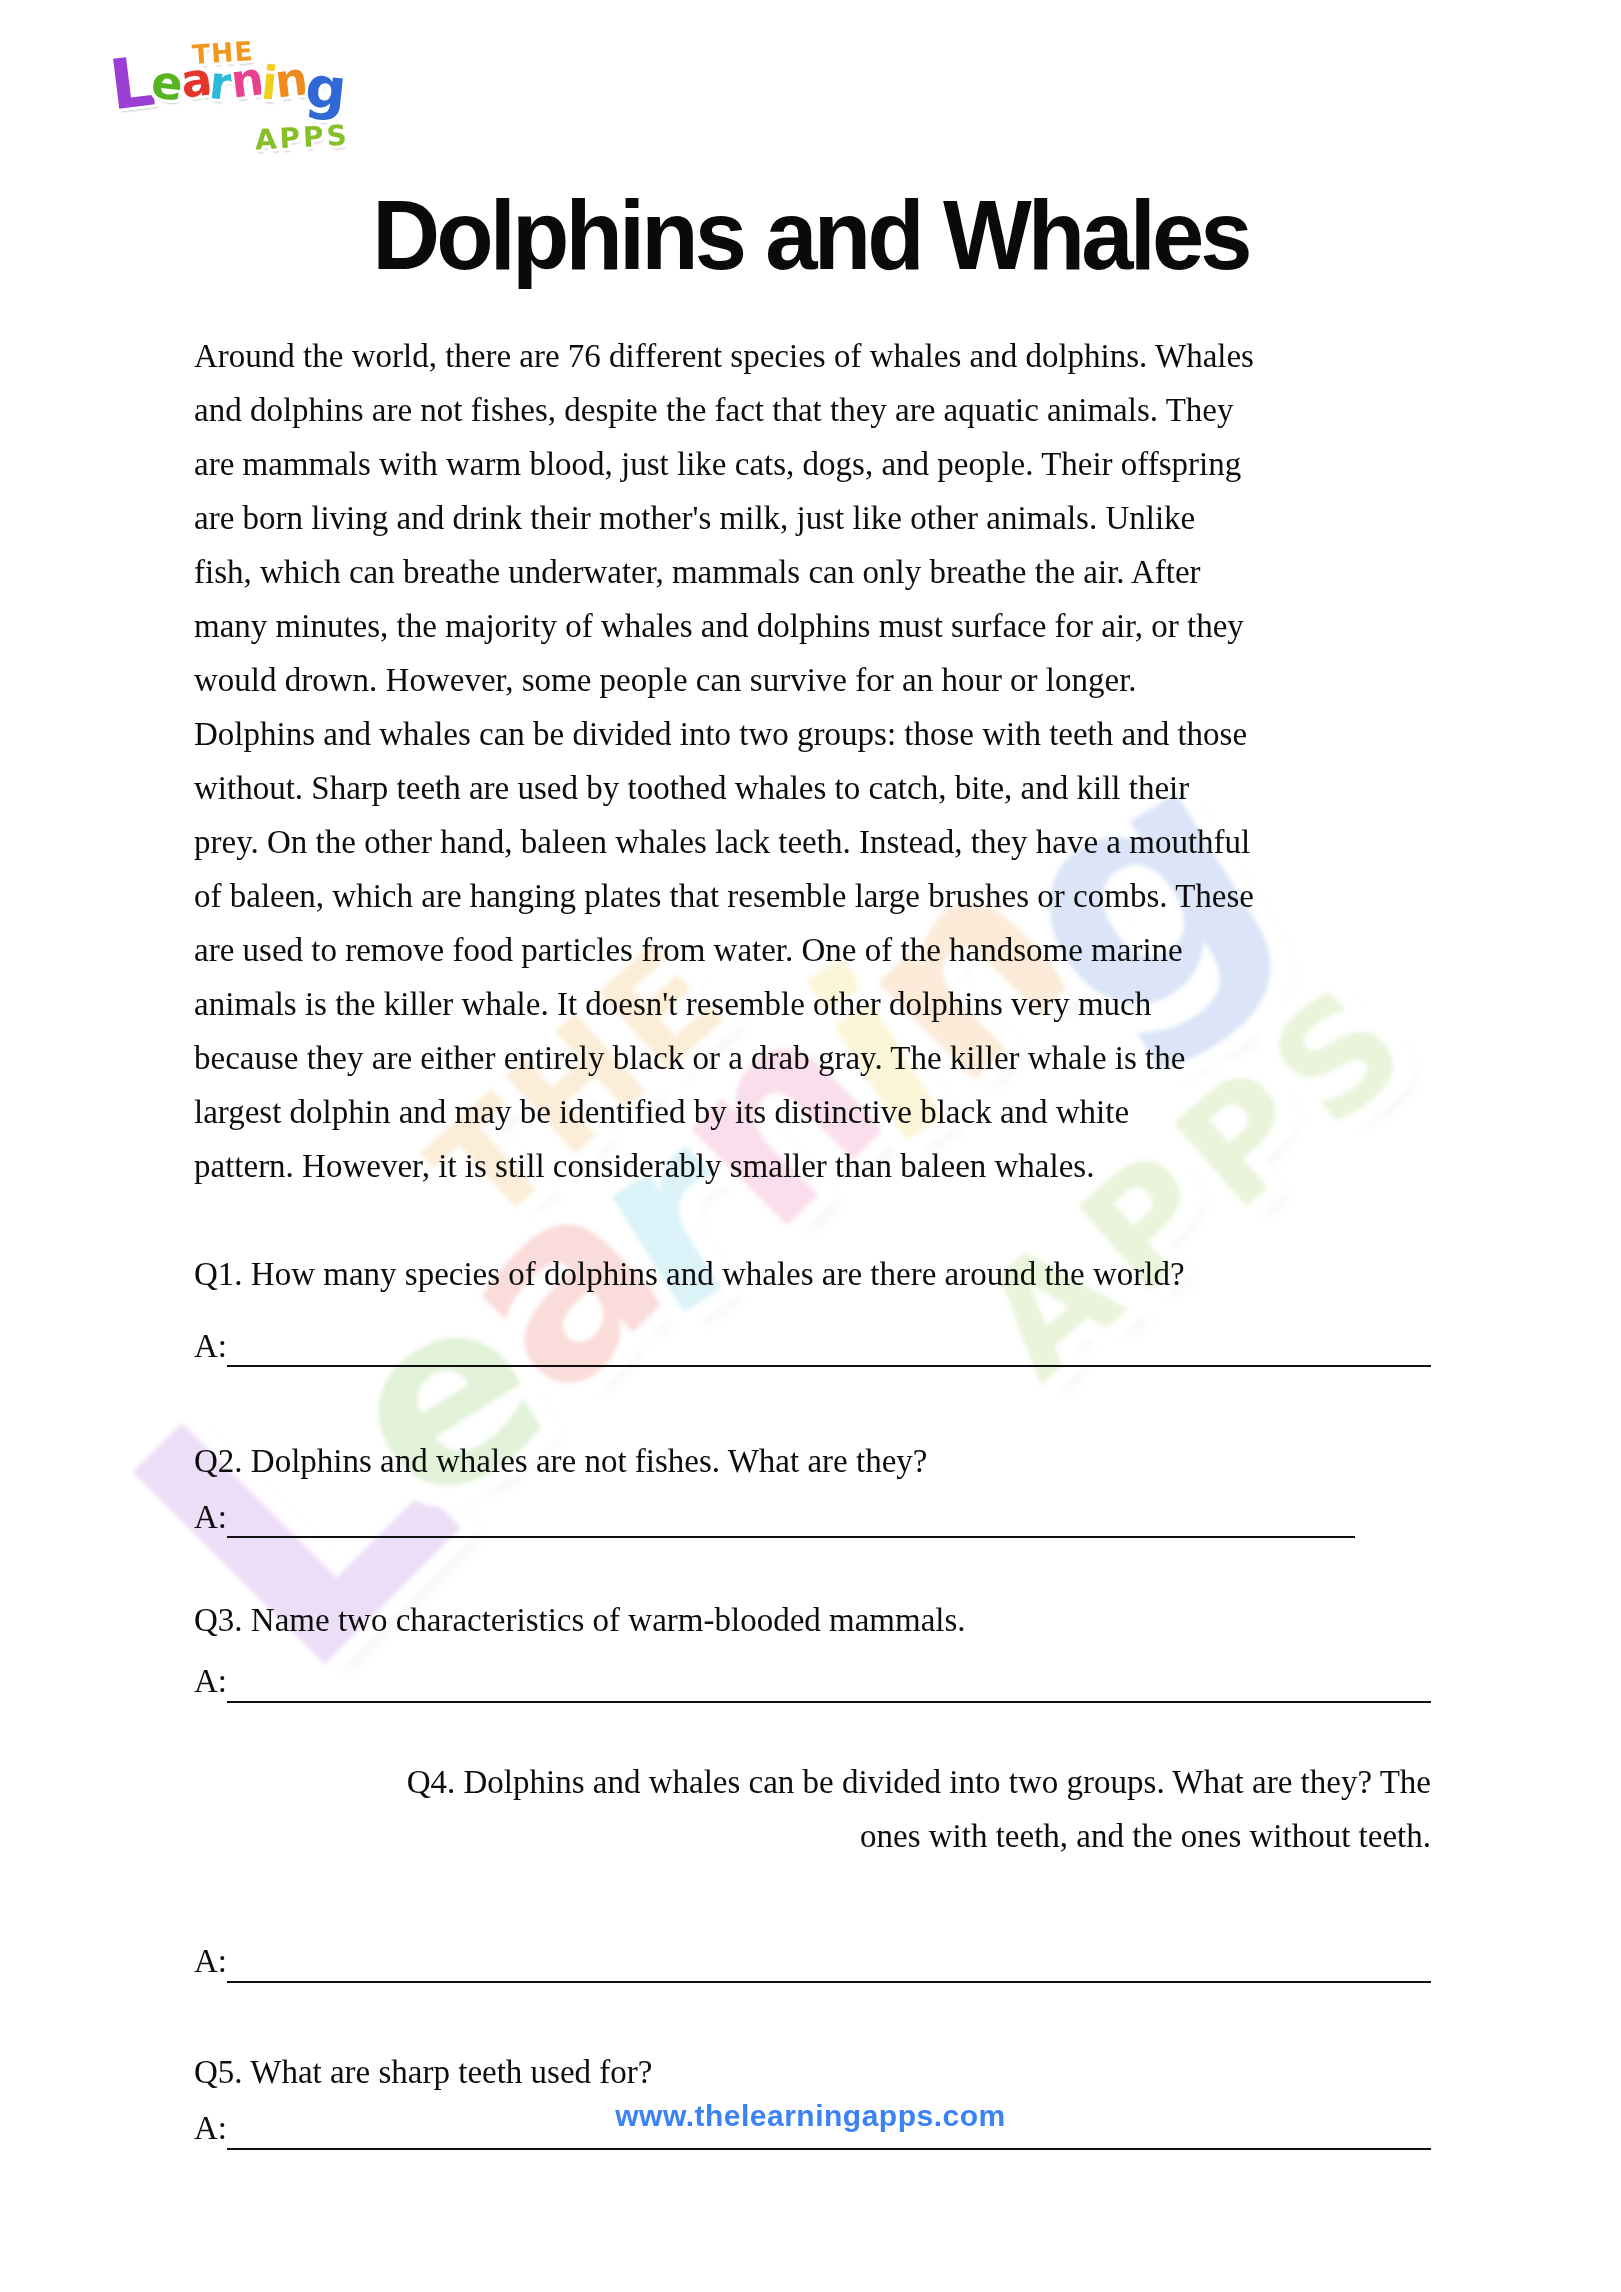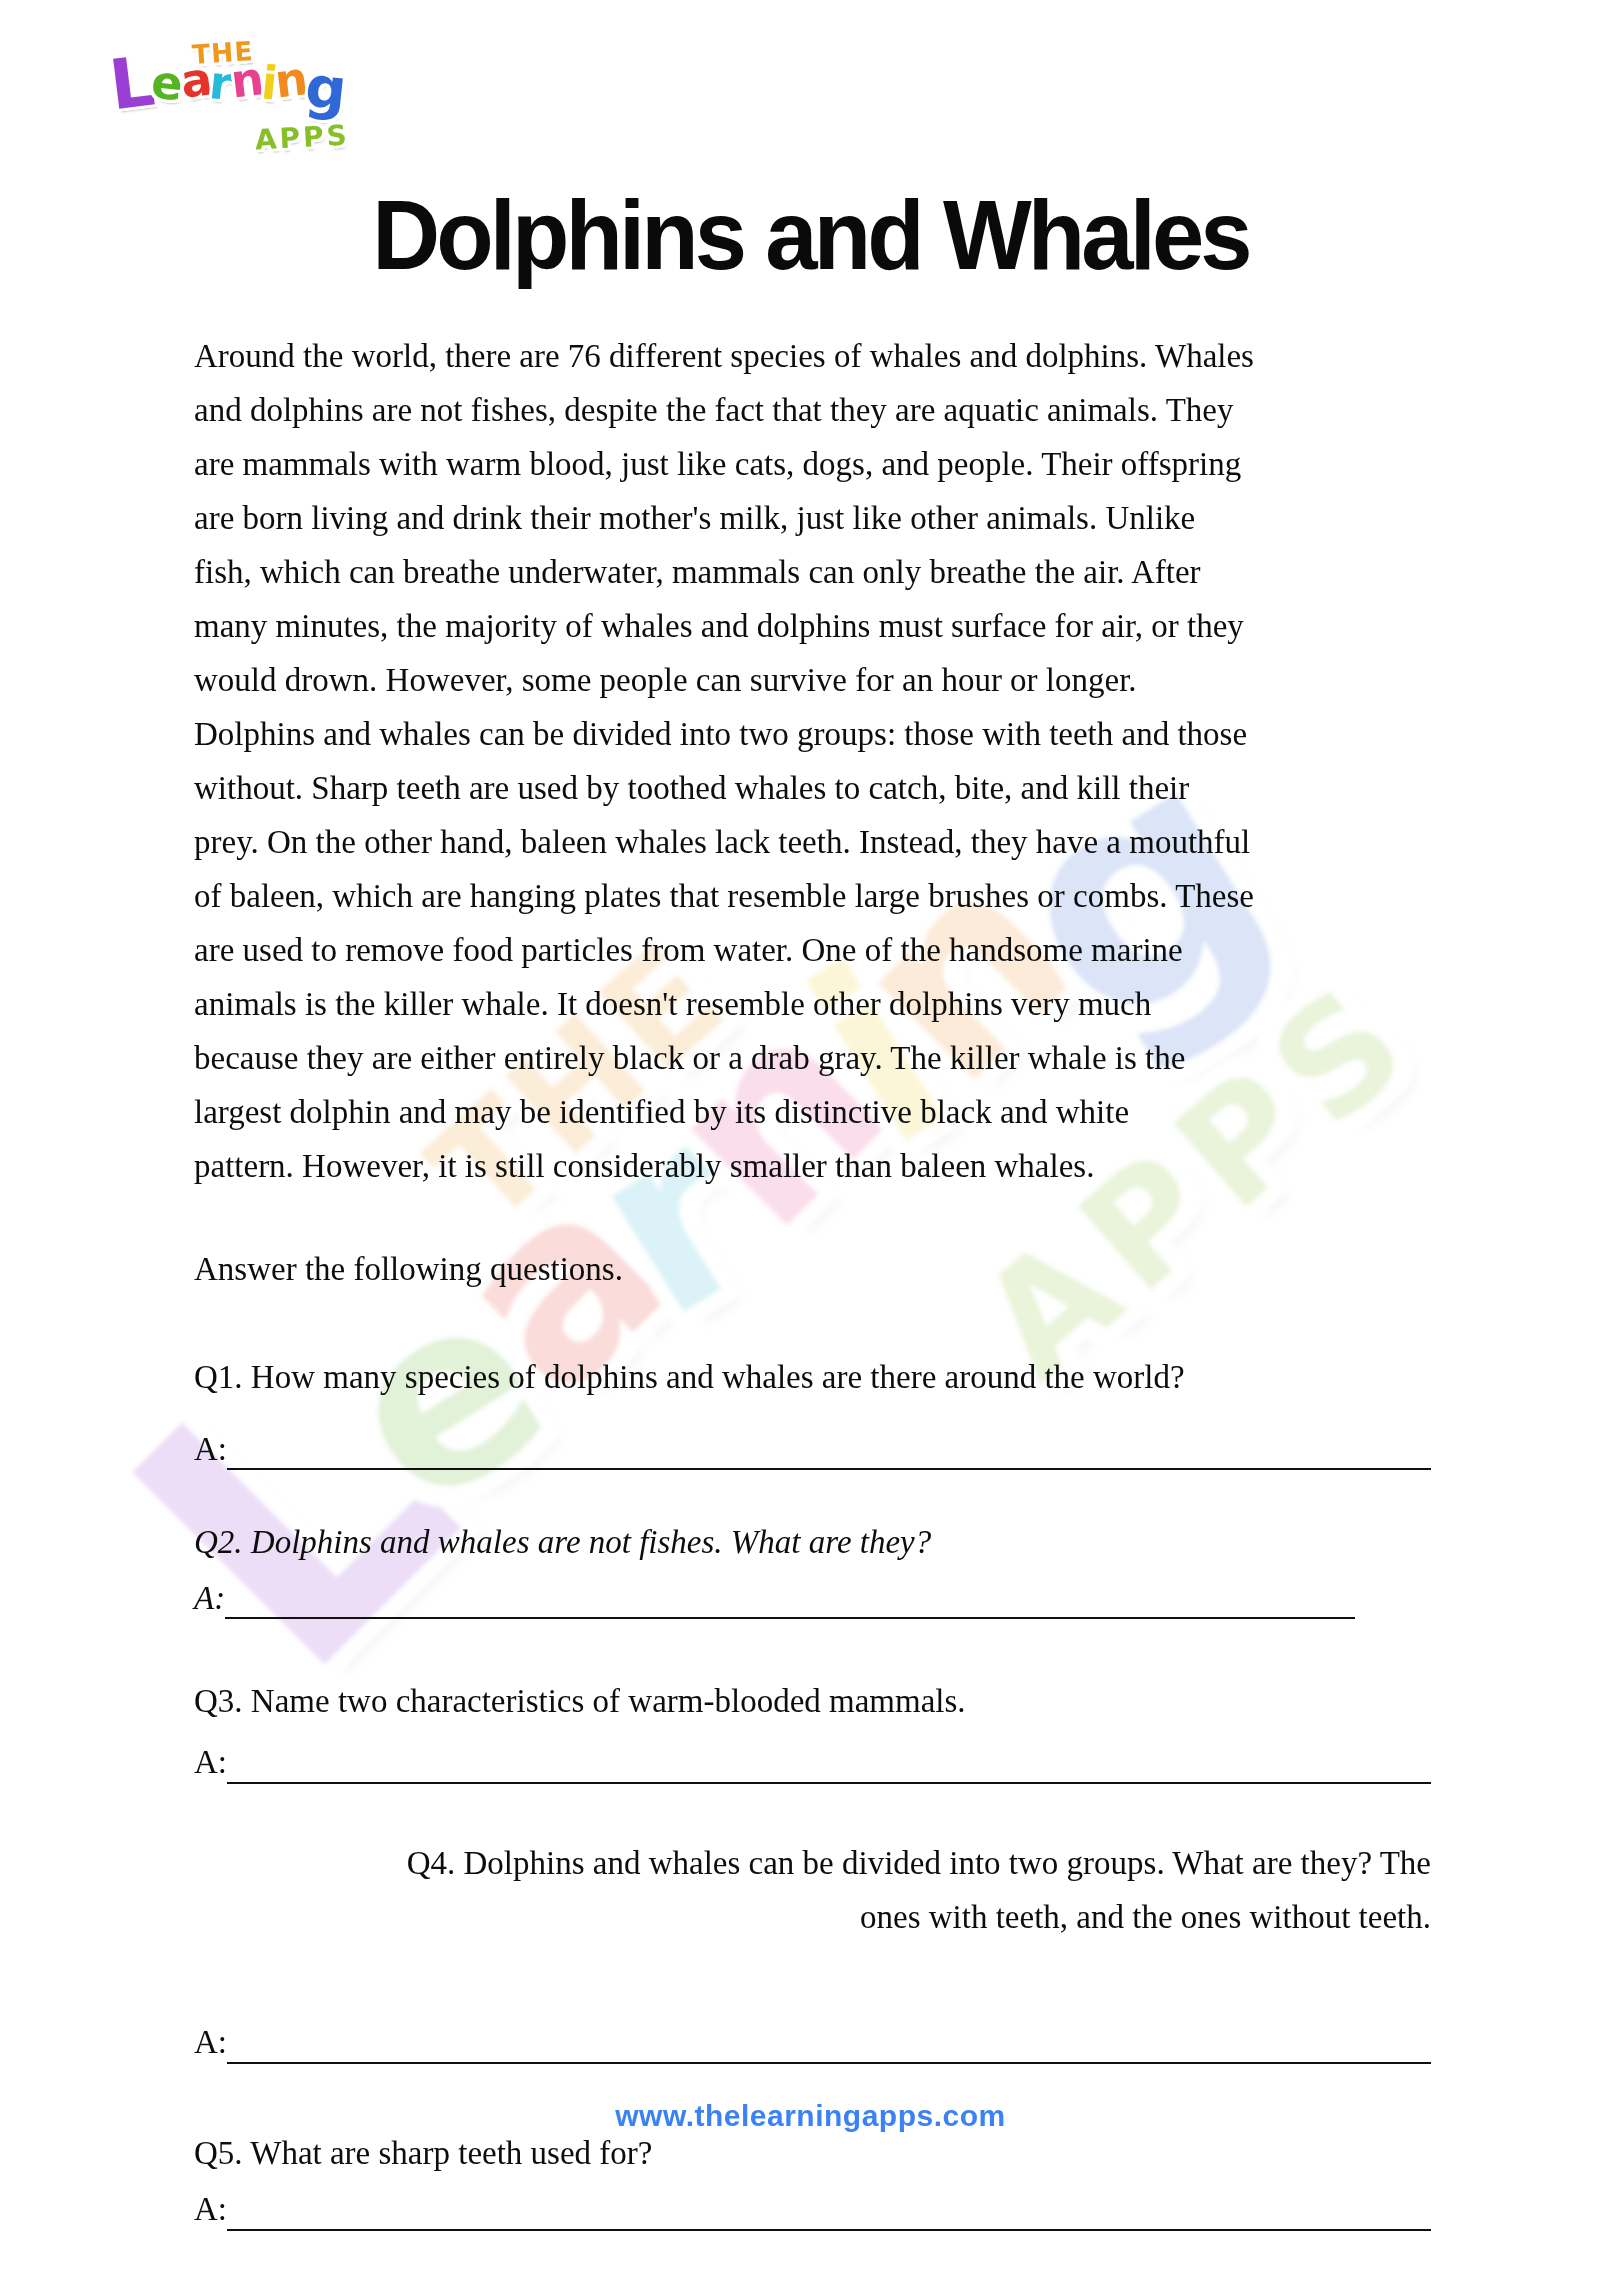--- a/index.html
+++ b/index.html
@@ -83,21 +83,21 @@
     position: absolute; left: 194px; top: 329px; width: 1237px;
     z-index: 1;
     font-size: 33px; line-height: 54px;
   }
   .passage { margin: 0; white-space: pre-line; }
   .instruction { margin: 49px 0 0 0; }
 
   .q-block { margin: 0; }
   .q-block .q-text { margin: 0; white-space: pre-line; }
   .qb-1 { margin-top: 54px; }
-  .qb-2 { margin-top: 39px; font-style: italic; }
+  .qb-2 { margin-top: 61px; }
   .qb-3 { margin-top: 49px; }
   .qb-4 { margin-top: 47px; text-align: right; }
   .qb-5 { margin-top: 57px; }
 
   .answer-row { display: flex; margin-top: 7.8px; }
   .qb-1 .answer-row { margin-top: 17.6px; }
   .qb-2 .answer-row { margin-top: 2px; }
   .qb-4 .answer-row { margin-top: 71px; }
   .qb-5 .answer-row { margin-top: 2px; }
   .a-label { flex: 0 0 auto; }
@@ -166,21 +166,20 @@
 Dolphins and whales can be divided into two groups: those with teeth and those
 without. Sharp teeth are used by toothed whales to catch, bite, and kill their
 prey. On the other hand, baleen whales lack teeth. Instead, they have a mouthful
 of baleen, which are hanging plates that resemble large brushes or combs. These
 are used to remove food particles from water. One of the handsome marine
 animals is the killer whale. It doesn't resemble other dolphins very much
 because they are either entirely black or a drab gray. The killer whale is the
 largest dolphin and may be identified by its distinctive black and white
 pattern.  However, it is still considerably smaller than baleen whales.</p>
 
-    <p class="instruction">Answer the following questions.</p>
 
     <section class="q-block qb-1">
       <p class="q-text">Q1. How many species of dolphins and whales are there around the world?</p>
       <div class="answer-row">
         <span class="a-label">A:</span>
         <span class="a-line"></span>
       </div>
     </section>
 
     <section class="q-block qb-2">

